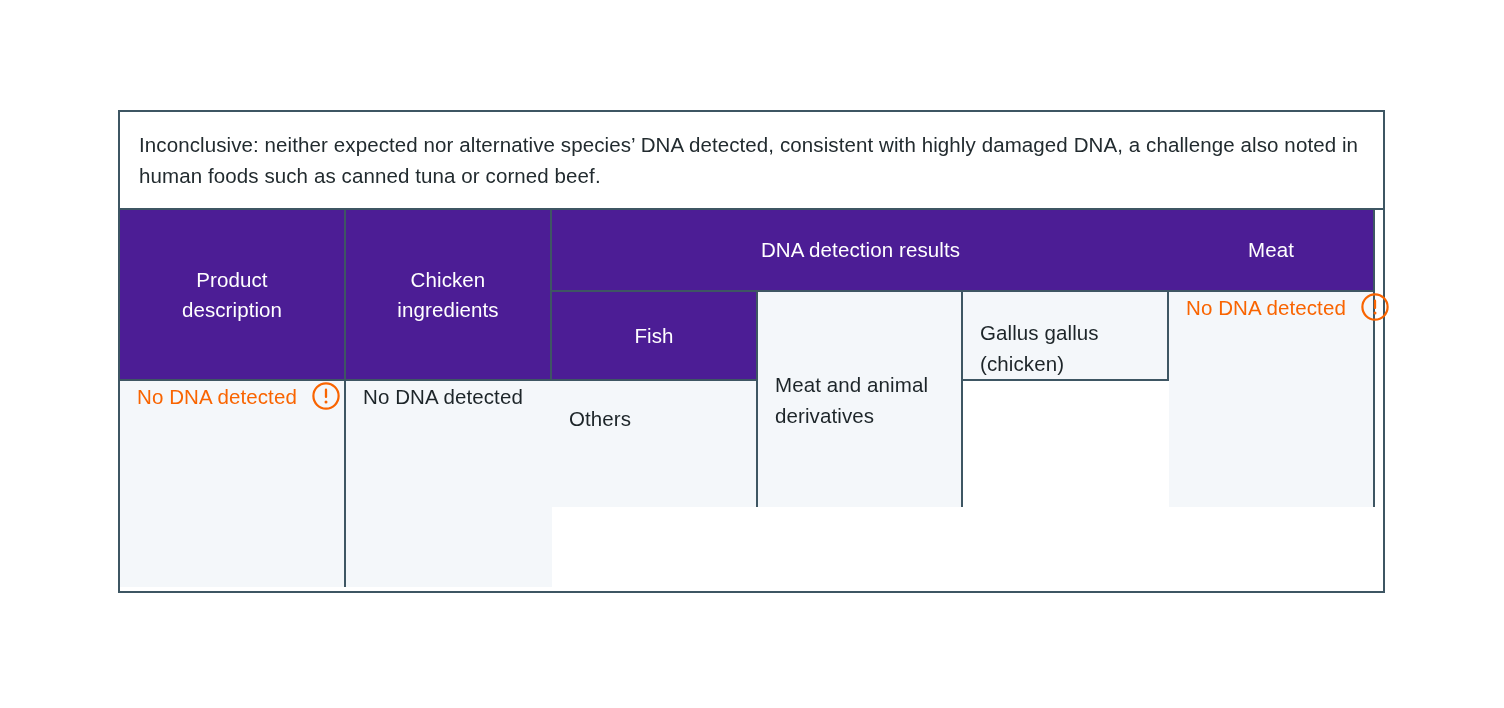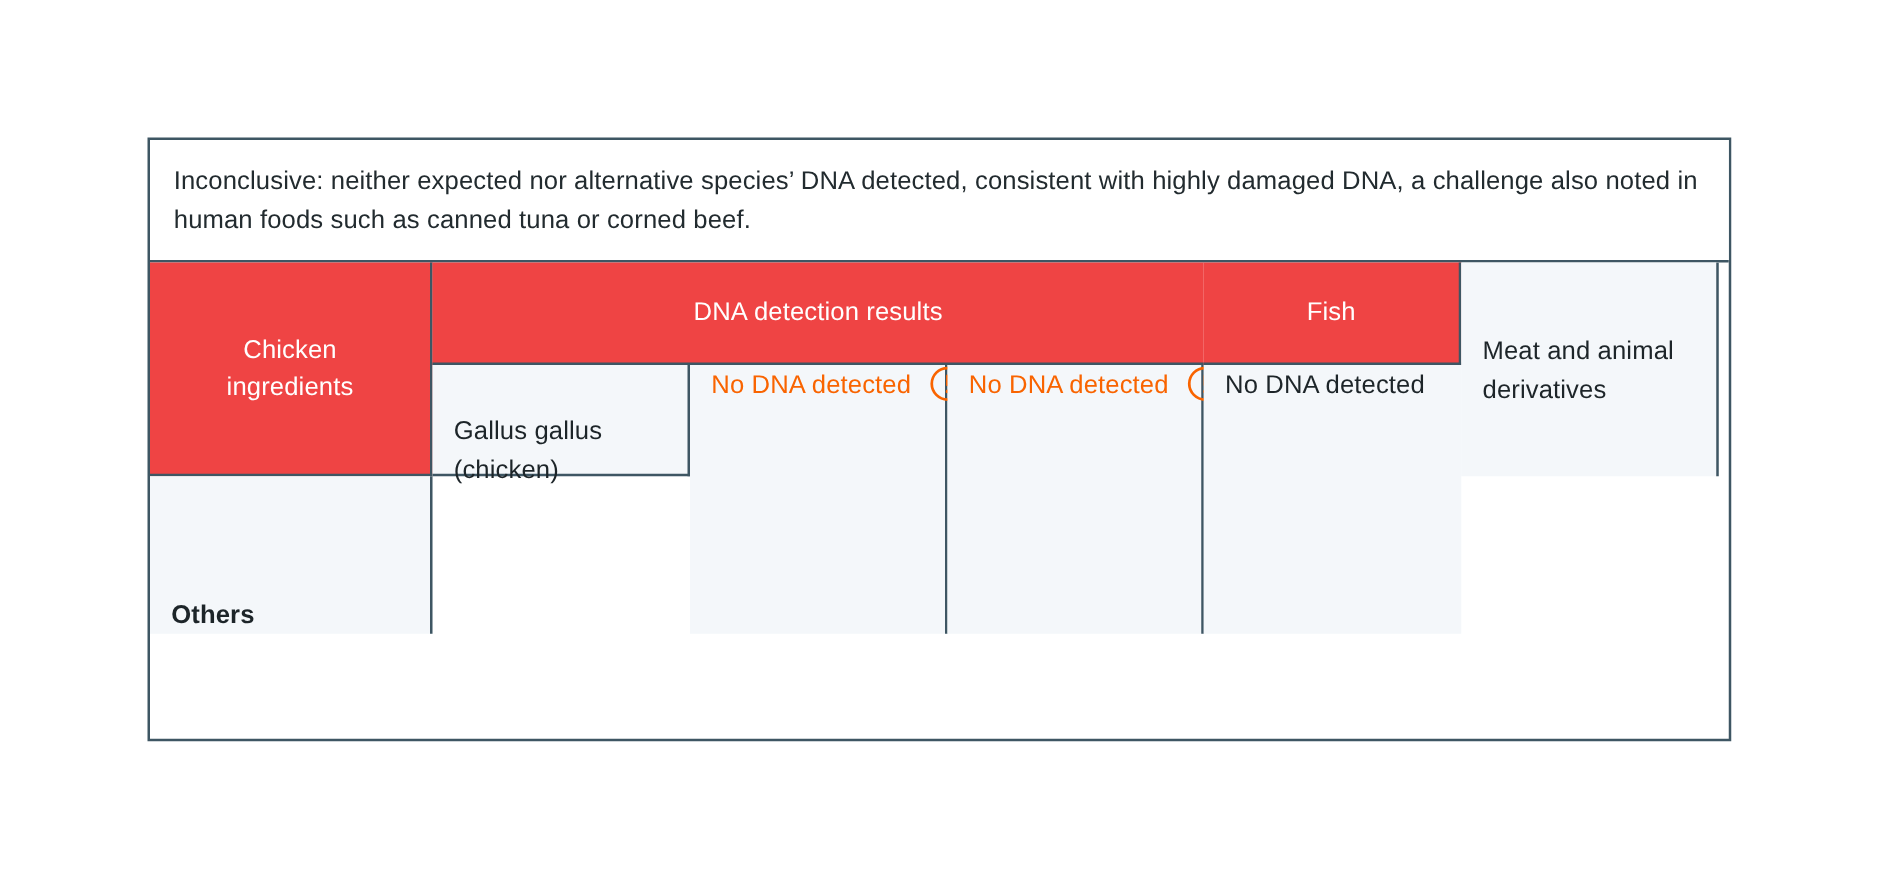--- a/index.html
+++ b/index.html
@@ -60,21 +60,21 @@
   .cell {
     box-sizing: border-box;
     border-right: 2px solid #3e5663;
     display: flex;
     position: relative;
   }
   .cell.last-col { border-right: none; }
 
   
   .hcell {
-    background: #ef4444;
+    background: #4c1d95;
     color: #ffffff;
     align-items: center;
     justify-content: center;
     text-align: center;
     font-size: 20.5px;
     line-height: 30px;
     letter-spacing: 0.1px;
   }
   .hcell.row-div { border-bottom: 2px solid #3e5663; }
   .hcell.bottom-edge { border-bottom: 2px solid #3e5663; }
@@ -82,22 +82,22 @@
   
   .bcell {
     background: #f4f7fa;
     color: #1d2529;
     font-size: 20.5px;
     line-height: 31px;
     letter-spacing: 0.1px;
     align-items: center;
     padding: 0 17px;
   }
-  .bcell.split-top { border-bottom: 2px solid #3e5663; align-items: flex-start; padding-top: 37px; }
-  .bcell.split-bottom { align-items: flex-end; padding-top: 22px; font-weight: bold; }
+  .bcell.split-top { border-bottom: 2px solid #3e5663; align-items: flex-start; padding-top: 25px; }
+  .bcell.split-bottom { align-items: flex-start; padding-top: 22px; }
 
   .res-cell {
     justify-content: flex-start;
     gap: 14px;
     align-items: flex-start;
   }
   .res-text { flex: 0 0 auto; }
   .res-text.alert { color: #f96400; }
 
   .warn-icon {
@@ -117,33 +117,42 @@
 <div id="page">
 
   <div class="table-wrap">
 
     <div class="caption-band">
       <div class="caption-text">Inconclusive: neither expected nor alternative species’ DNA detected, consistent with highly damaged DNA, a challenge also noted in human foods such as canned tuna or corned beef.</div>
     </div>
 
     <div class="grid">
 
+      <div class="cell hcell span-2rows bottom-edge">
+        <div>
+          <div>Product</div>
+          <div>description</div>
+        </div>
+      </div>
 
       <div class="cell hcell span-2rows bottom-edge">
         <div>
           <div>Chicken</div>
           <div>ingredients</div>
         </div>
       </div>
 
 
       <div class="cell hcell span-3cols row-div last-col">
         <span>DNA detection results</span>
       </div>
 
+      <div class="cell hcell bottom-edge">
+        <span>Meat</span>
+      </div>
       <div class="cell hcell bottom-edge">
         <span>Fish</span>
       </div>
 
 
       <div class="cell bcell span-2rows-body">
         <span>Meat and animal derivatives</span>
       </div>
 
       <div class="cell bcell split-top">

